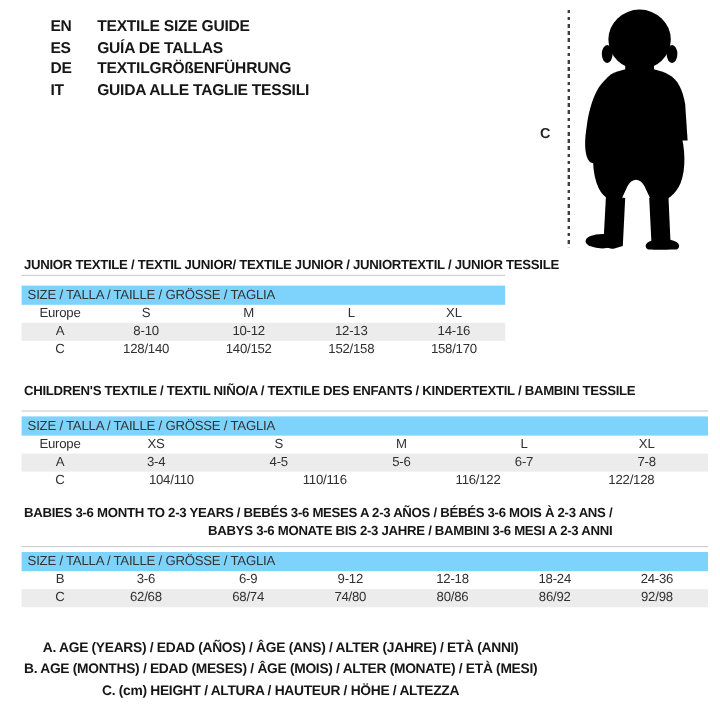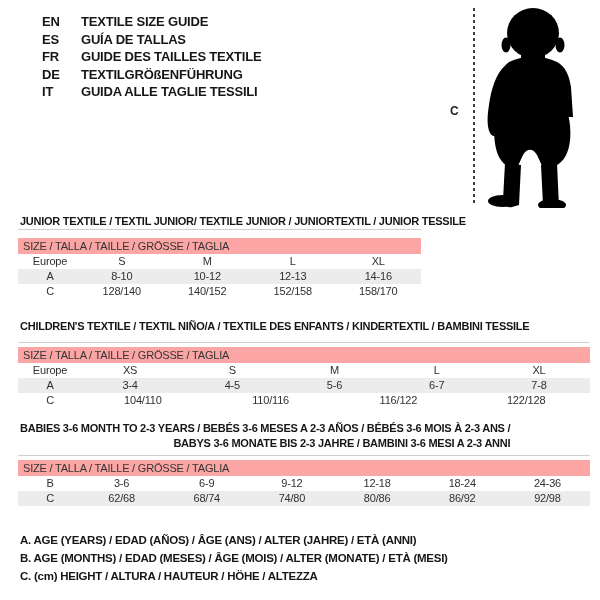--- a/index.html
+++ b/index.html
@@ -20,48 +20,44 @@
   .baby-svg{position:absolute;left:483px;top:5px;}
   
   .sec-title{position:absolute;left:20px;font-size:11px;font-weight:700;letter-spacing:-0.25px;line-height:15px;color:#161616;white-space:nowrap;text-align:right;}
   .sec-title .line2{display:block;}
   .size-table{position:absolute;left:18px;border-top:1px solid #cfcfcf;}
   .size-table.gap-lg{padding-top:8px;}
   .size-table.gap-sm{padding-top:4px;}
   .size-table.narrow{width:403px;}
   .size-table.wide{width:572px;}
   .size-bar{
-    height:16px;line-height:16px;background:#fca5a5;color:#333333;
+    height:16px;line-height:16px;background:#7dd3fc;color:#333333;
     font-size:11px;letter-spacing:-0.2px;padding-left:5px;box-sizing:border-box;
   }
   .trow{display:flex;height:15px;line-height:15px;font-size:11px;color:#303030;letter-spacing:-0.2px;}
   .trow.shaded{background:#ececec;}
   .tcell{flex:1;text-align:center;}
   .tcell.lab{flex:0 0 58px;text-align:center;padding-left:3px;}
   
-  .footnotes{position:absolute;left:20px;top:531px;}
+  .footnotes{position:absolute;left:20px;top:531px;text-align:center;}
   .footnote{font-size:11.5px;font-weight:700;letter-spacing:-0.25px;line-height:18px;color:#161616;white-space:nowrap;}
 </style>
 </head>
 <body>
 
 <div class="canvas">
 
   <div class="lang-block">
     <div class="lang-row">
       <span class="lang-code">EN</span>
       <span class="lang-label">TEXTILE SIZE GUIDE</span>
     </div>
     <div class="lang-row">
       <span class="lang-code">ES</span>
       <span class="lang-label">GUÍA DE TALLAS</span>
-    </div>
-    <div class="lang-row">
-      <span class="lang-code">FR</span>
-      <span class="lang-label">GUIDE DES TAILLES TEXTILE</span>
     </div>
     <div class="lang-row">
       <span class="lang-code">DE</span>
       <span class="lang-label">TEXTILGRÖßENFÜHRUNG</span>
     </div>
     <div class="lang-row">
       <span class="lang-code">IT</span>
       <span class="lang-label">GUIDA ALLE TAGLIE TESSILI</span>
     </div>
   </div>

